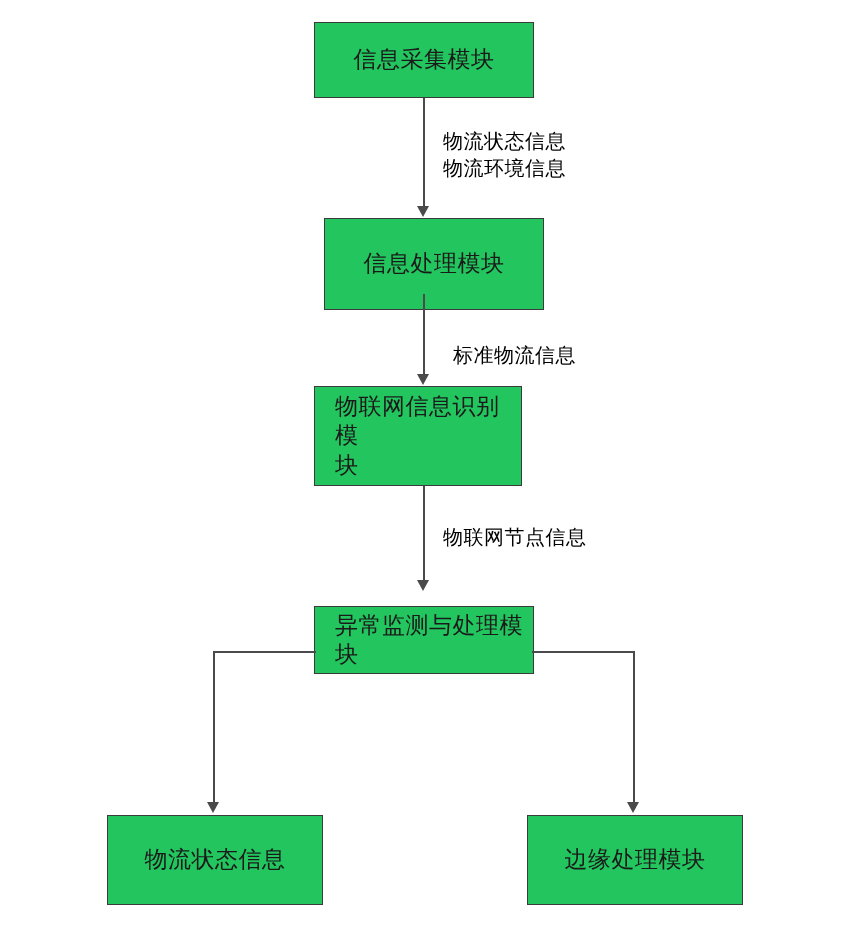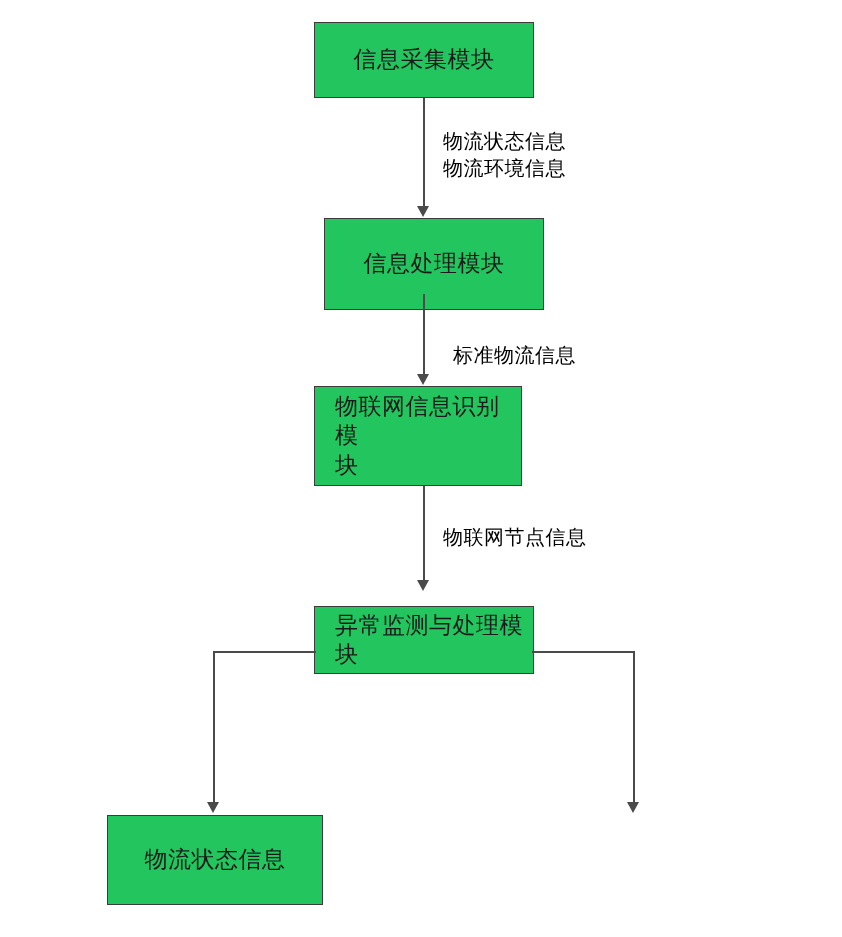--- a/index.html
+++ b/index.html
@@ -94,14 +94,17 @@
   <div class="arrow" style="left:207px; top:802px;"></div>
 
   <div class="line hline" style="left:532px; top:651px; width:102px;"></div>
   <div class="line vline" style="left:633px; top:651px; height:153px;"></div>
   <div class="arrow" style="left:627px; top:802px;"></div>
 
   <div class="node" style="left:107px; top:815px; width:216px; height:90px;">
     <span>物流状态信息</span>
   </div>
 
+  <div class="node" style="left:527px; top:815px; width:216px; height:90px;">
+    <span>边缘处理模块</span>
+  </div>
 
 </div>
 
 </body></html>

